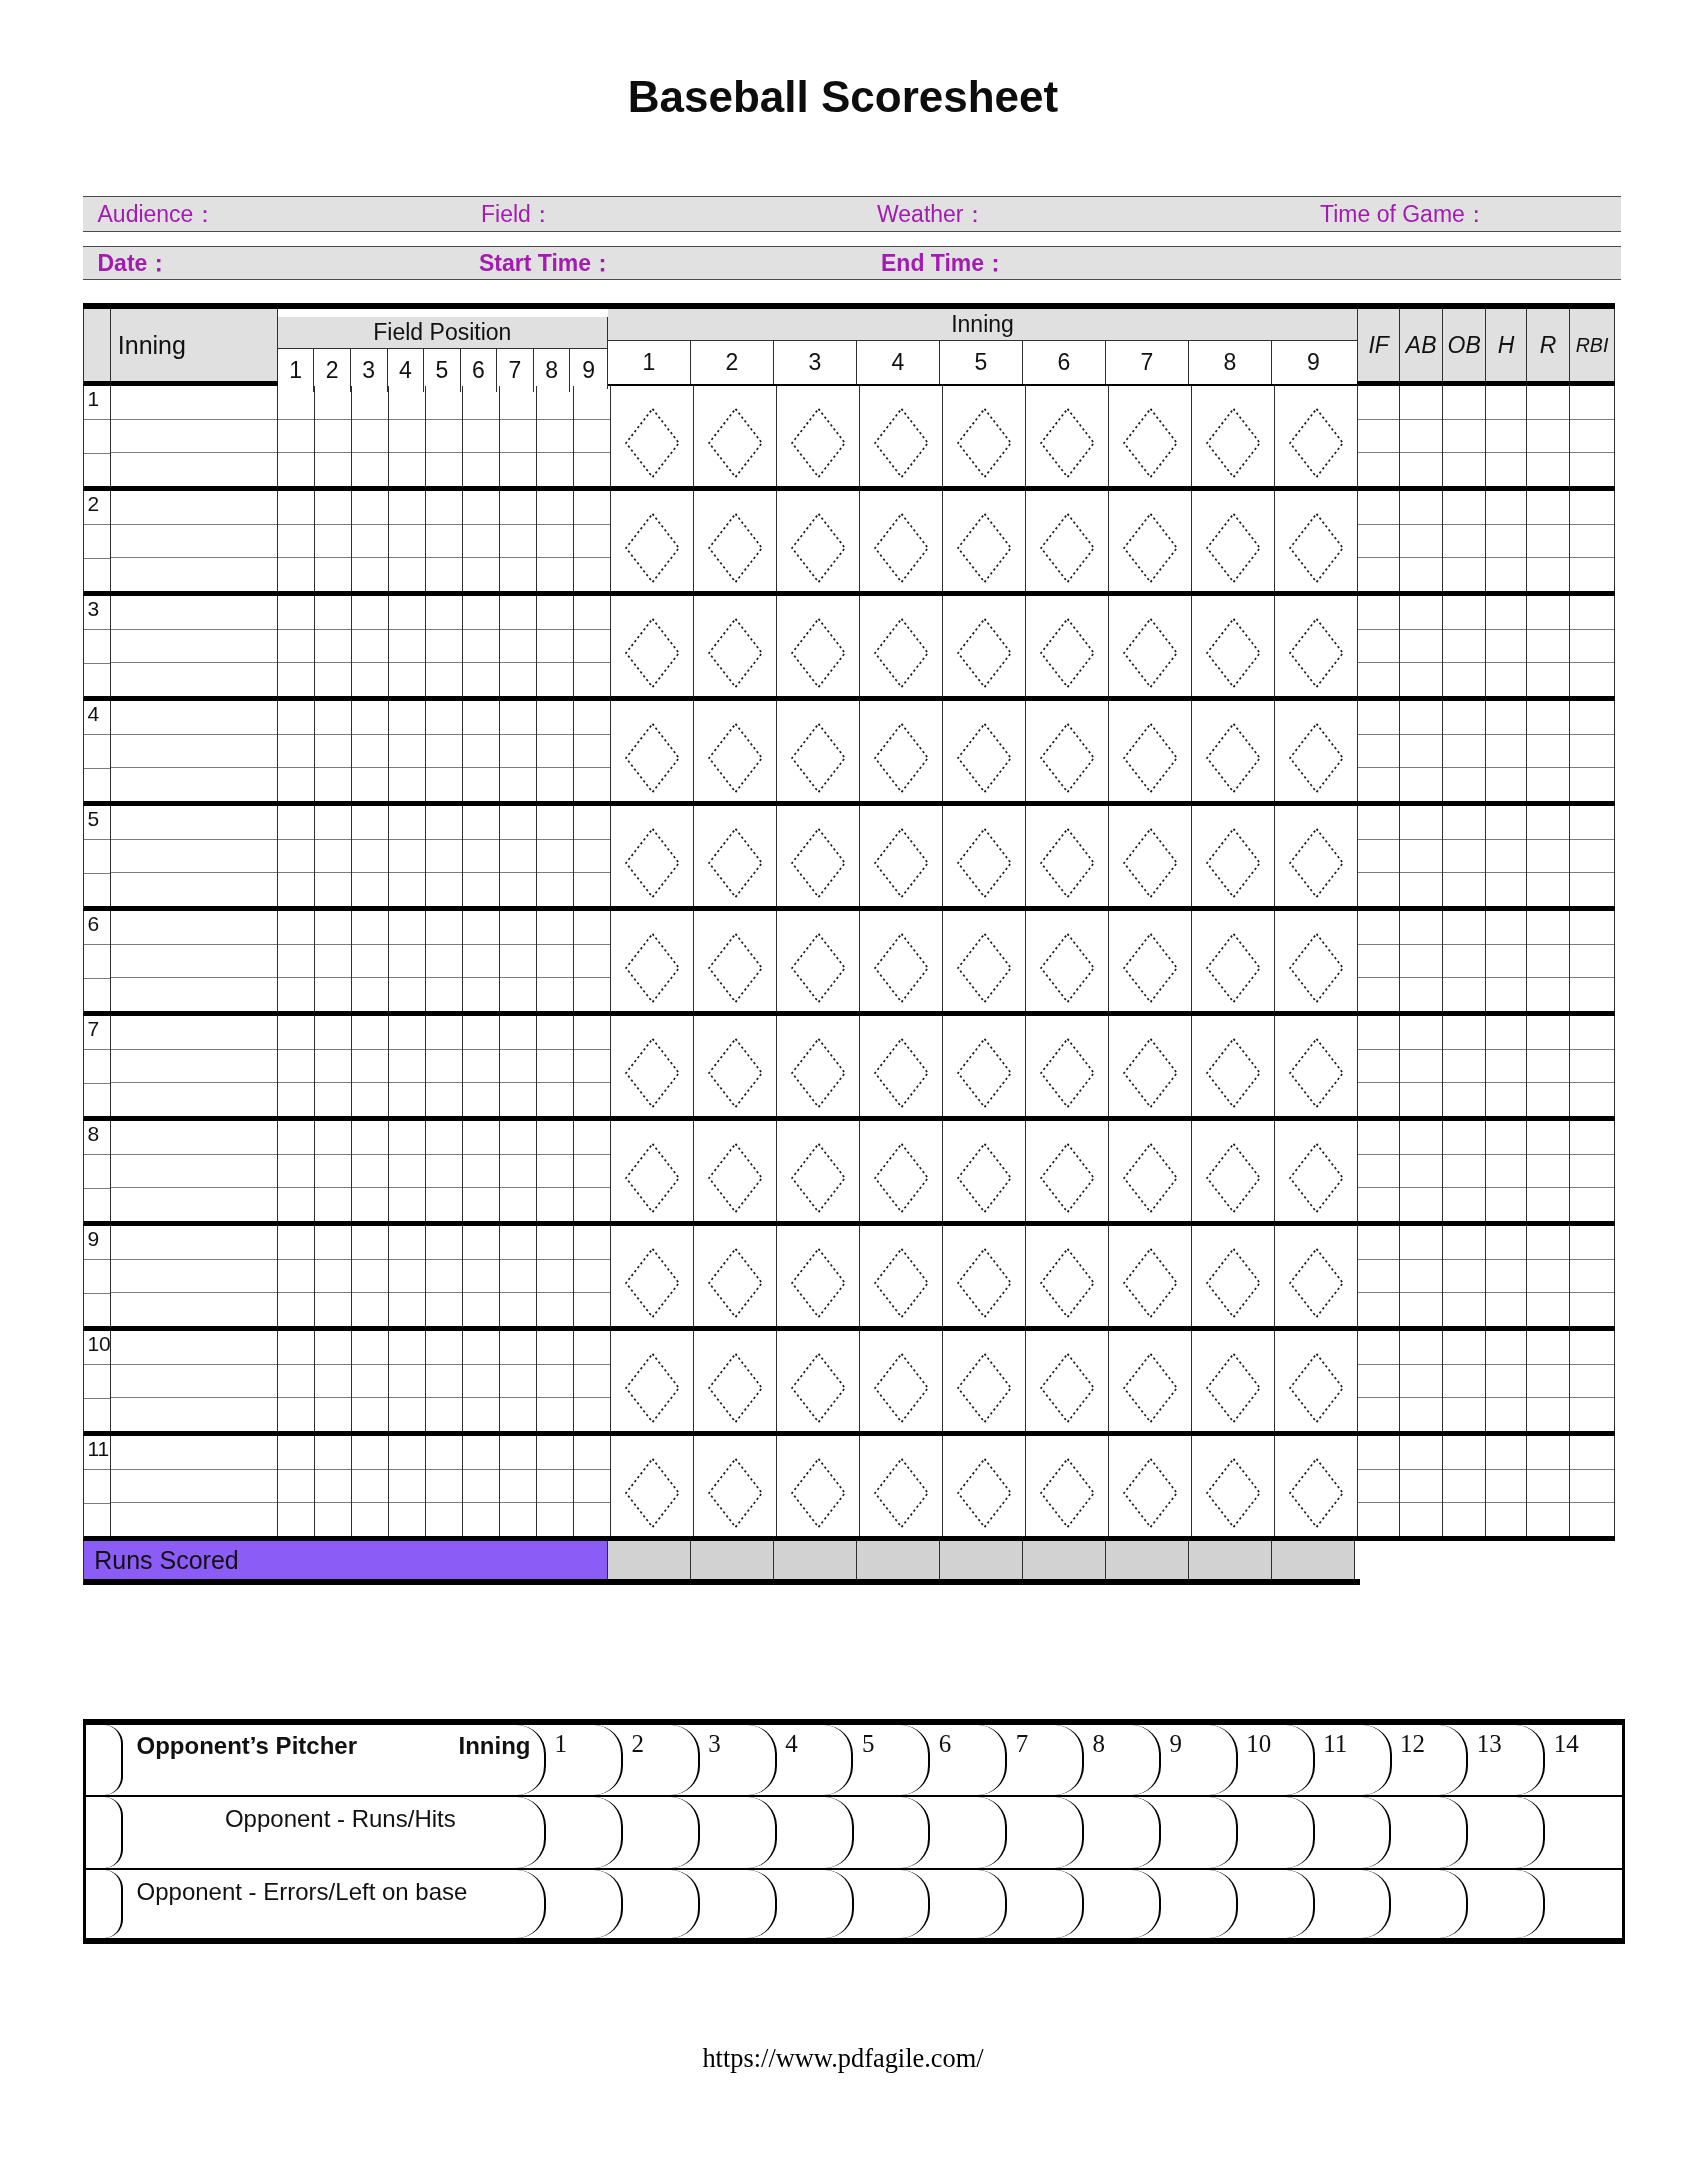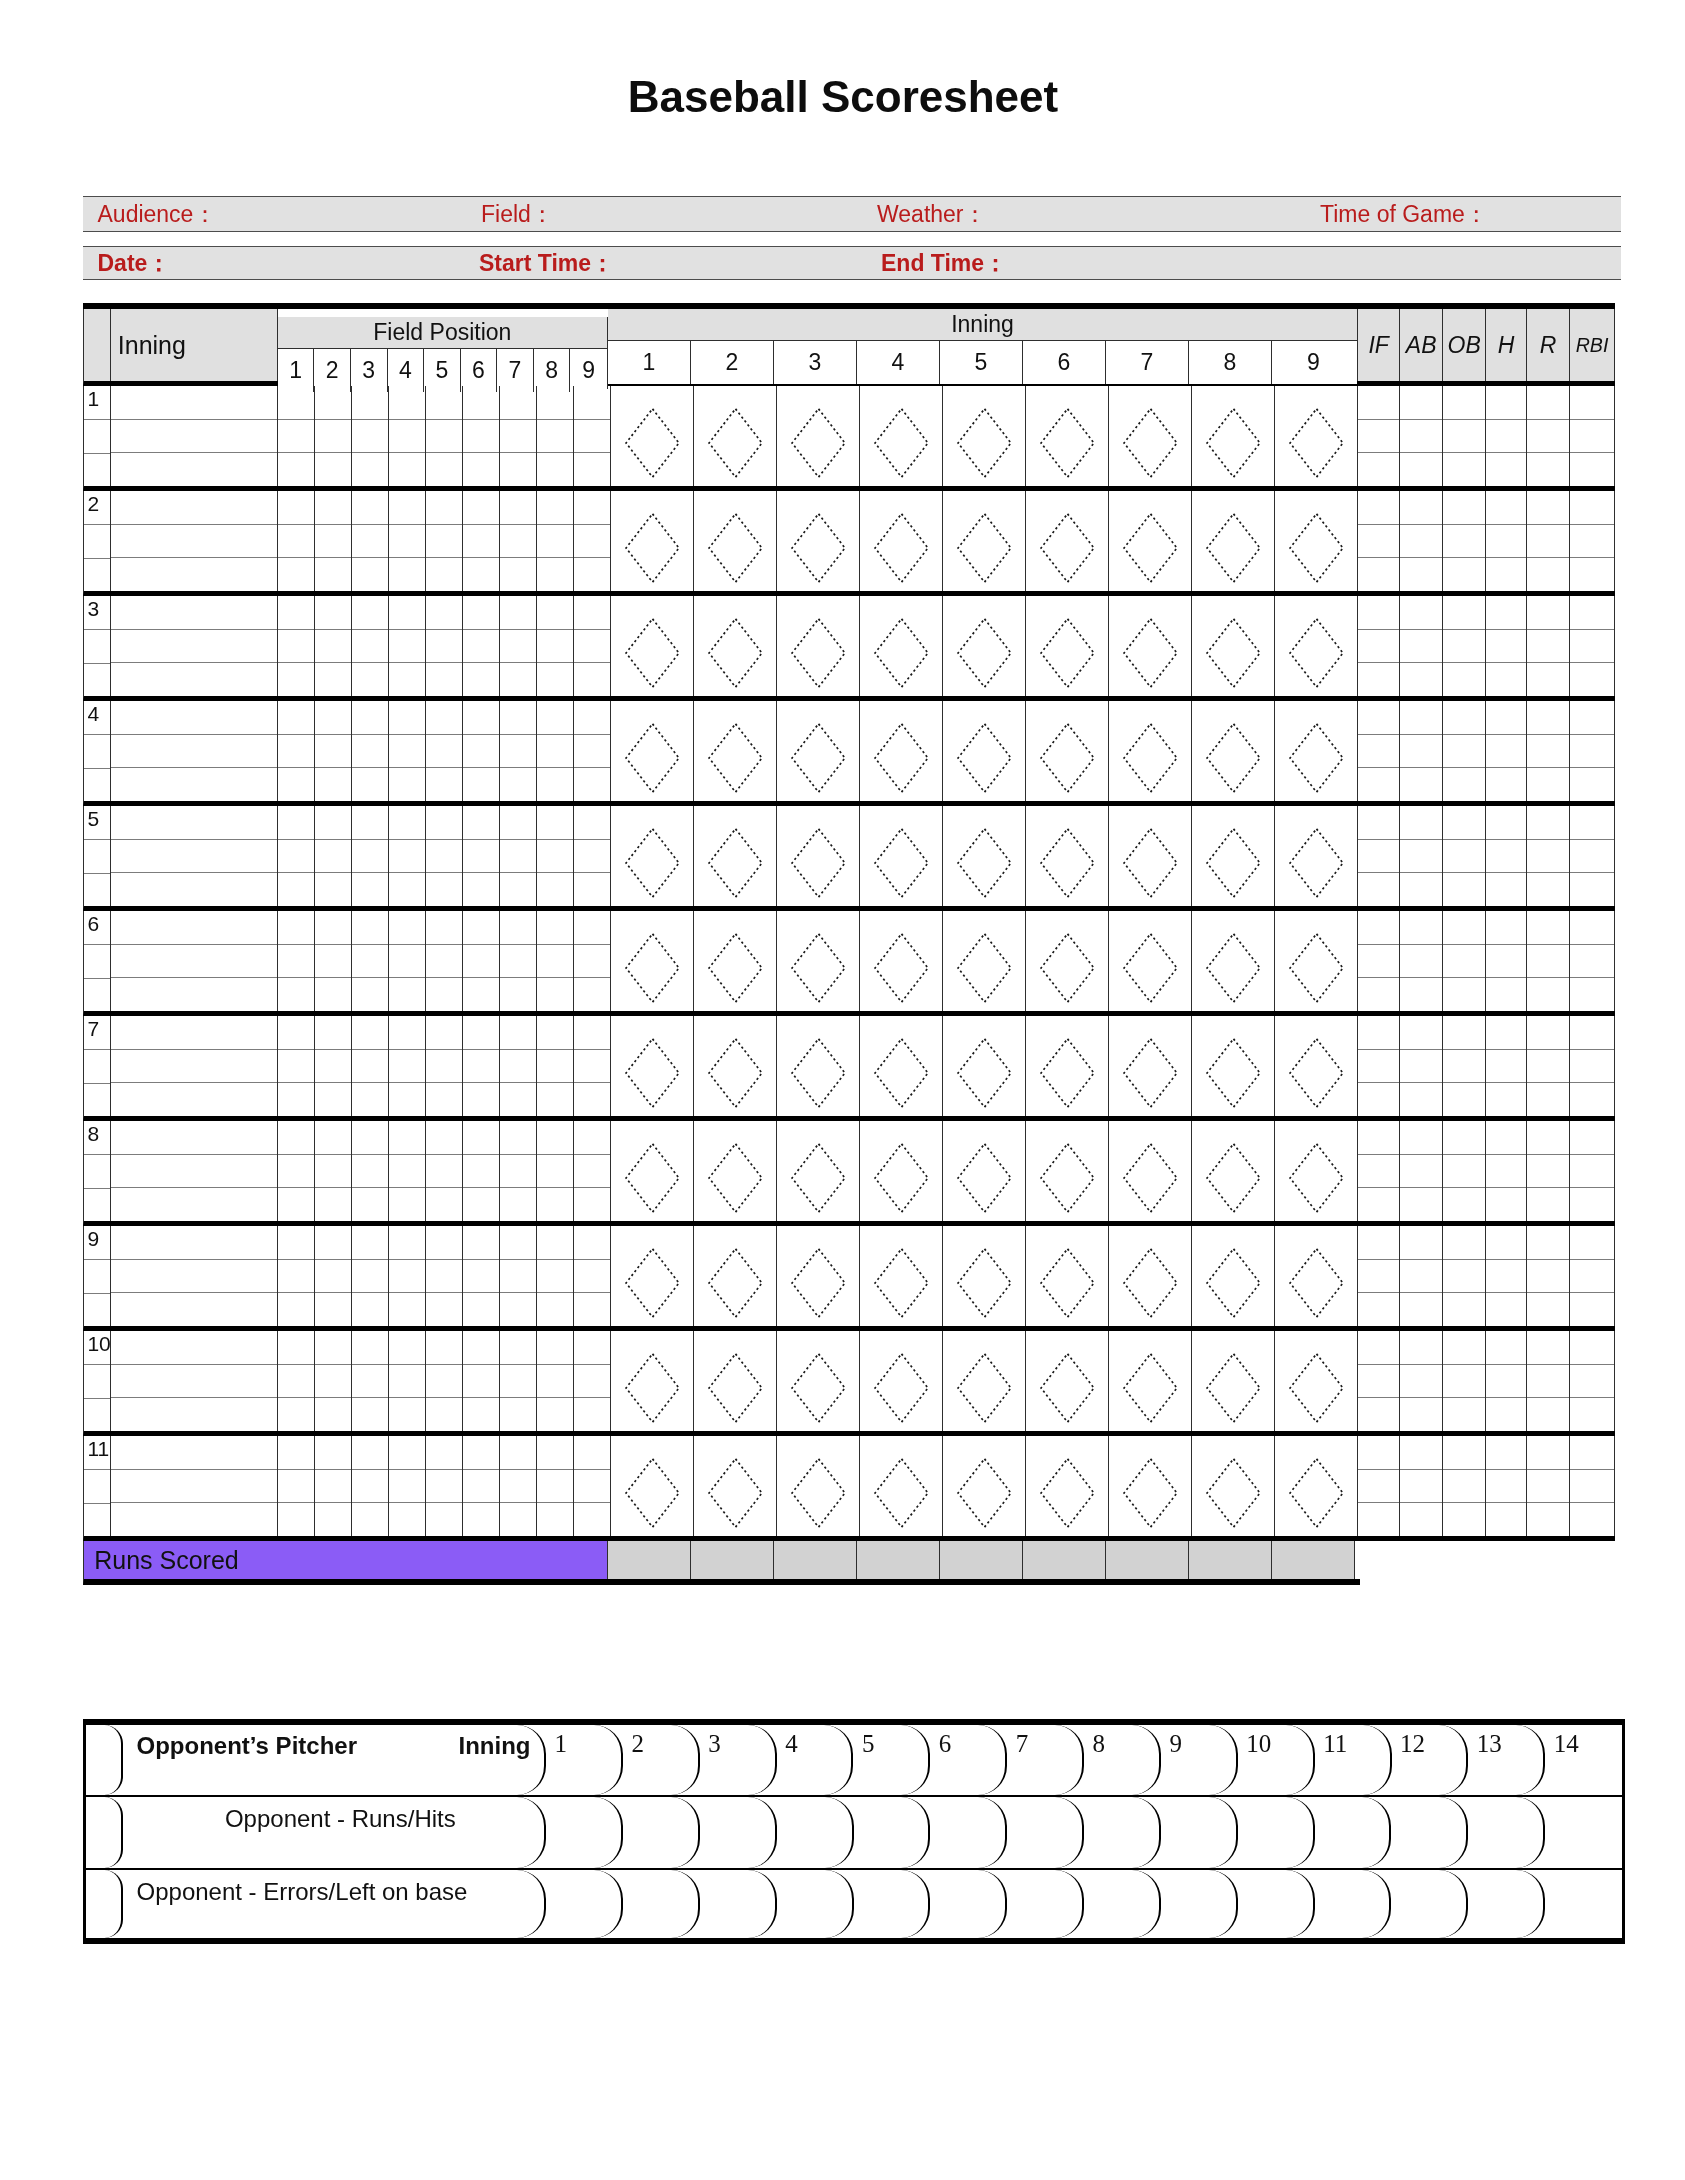--- a/index.html
+++ b/index.html
@@ -17,21 +17,21 @@
   
   .info-bar {
     position: absolute; left: 83px; width: 1538px; height: 36px;
     background: #e1e1e1;
     border-top: 1.7px solid #4c4c4c; border-bottom: 1.7px solid #4c4c4c;
   }
   #info1 { top: 196px; }
   #info2 { top: 246px; height: 34px; font-weight: bold; }
   .info-field {
     position: absolute; top: 50%; transform: translateY(-50%);
-    font-size: 23px; color: #b91c1c; white-space: nowrap; text-align: center;
+    font-size: 23px; color: #a21caf; white-space: nowrap; text-align: center;
   }
   
   #scoresheet-table {
     position: absolute; left: 83px; top: 303px; width: 1532px;
     border-top: 6px solid #000;
   }
   .thead { display: flex; height: 77px; border-left: 1.7px solid #2e2e2e; border-bottom: 5.1px solid #000; }
   .hcol, .hgroup, .hstat { border-right: 1.7px solid #2e2e2e; height: 100%; }
   .hcol { background: #e0e0e0; }
   .hstat { background: #e0e0e0; display:flex; align-items:center; justify-content:center; font-size:23px;font-style:italic; }
@@ -1672,15 +1672,16 @@
         <div class="bcell bw-col"></div>
         <div class="bcell bw-col"></div>
         <div class="bcell bw-col"></div>
         <div class="bcell bw-col"></div>
         <div class="bcell bw-col"></div>
         <div class="bcell bw-col"></div>
         <div class="bcell bw-col"></div>
       </div>
     </div>
 
+  <div class="footer-url">https://www.pdfagile.com/</div>
 
 </div>
 
 
 </body></html>

